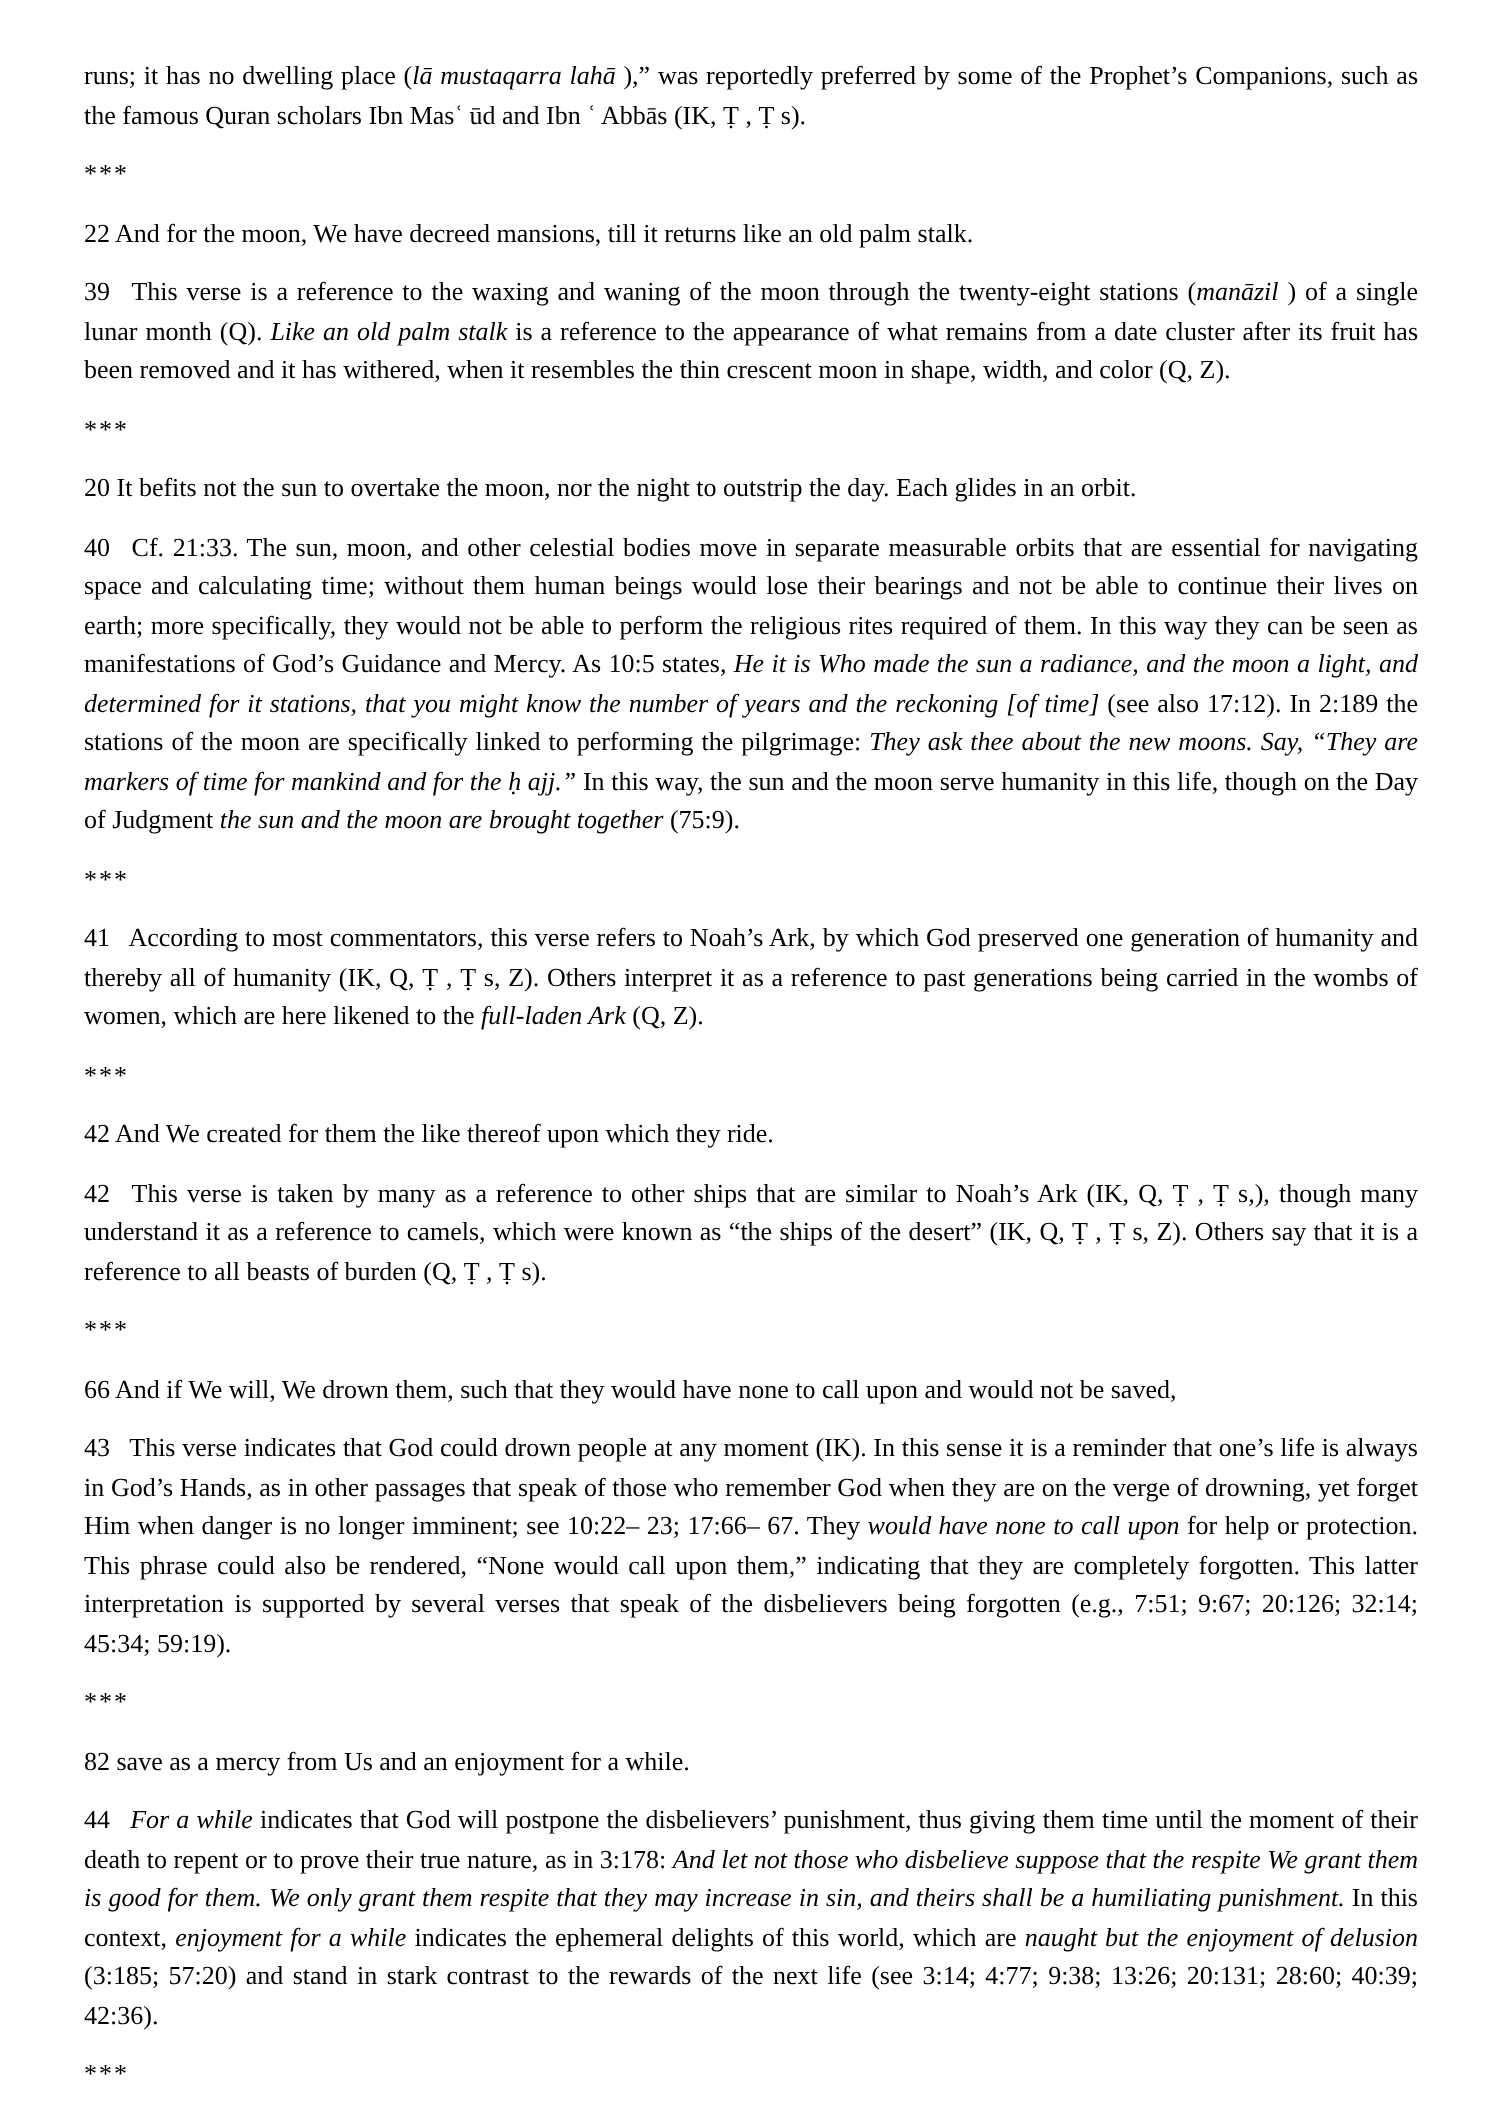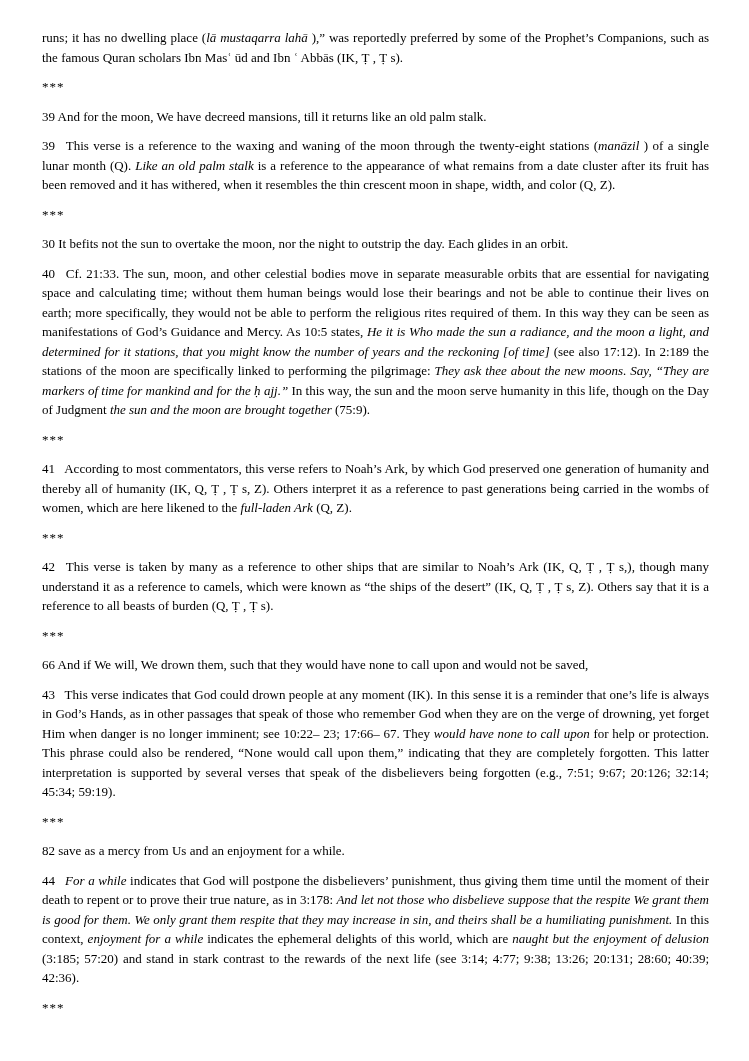--- a/index.html
+++ b/index.html
@@ -36,28 +36,29 @@
   em {
     font-style: italic;
   }
 </style>
 </head>
 <body>
 
 <main data-name="page-content">
     <p class="continuation" data-name="continuation-paragraph"><span data-name="text-run">runs; it has no dwelling place (</span><em data-name="italic-text-run">lā mustaqarra lahā</em><span data-name="text-run"> ),” was reportedly preferred by some of the Prophet’s Companions, such as the famous Quran scholars Ibn Masʿ ūd and Ibn ʿ Abbās (IK, Ṭ , Ṭ s).</span></p>
     <p class="separator" data-name="section-separator">***</p>
-    <p class="verse" data-name="verse-39"><span data-name="text-run">39 And for the moon, We have decreed mansions, till it returns like an old palm stalk.</span></p>
+    <p class="verse" data-name="verse-39"><span data-name="text-run">22 And for the moon, We have decreed mansions, till it returns like an old palm stalk.</span></p>
     <p class="commentary" data-name="commentary-39"><span data-name="text-run">39  This verse is a reference to the waxing and waning of the moon through the twenty-eight stations (</span><em data-name="italic-text-run">manāzil</em><span data-name="text-run"> ) of a single lunar month (Q). </span><em data-name="italic-text-run">Like an old palm stalk</em><span data-name="text-run"> is a reference to the appearance of what remains from a date cluster after its fruit has been removed and it has withered, when it resembles the thin crescent moon in shape, width, and color (Q, Z).</span></p>
     <p class="separator" data-name="section-separator">***</p>
-    <p class="verse" data-name="verse-40"><span data-name="text-run">30 It befits not the sun to overtake the moon, nor the night to outstrip the day. Each glides in an orbit.</span></p>
+    <p class="verse" data-name="verse-40"><span data-name="text-run">20 It befits not the sun to overtake the moon, nor the night to outstrip the day. Each glides in an orbit.</span></p>
     <p class="commentary" data-name="commentary-40"><span data-name="text-run">40  Cf. 21:33. The sun, moon, and other celestial bodies move in separate measurable orbits that are essential for navigating space and calculating time; without them human beings would lose their bearings and not be able to continue their lives on earth; more specifically, they would not be able to perform the religious rites required of them. In this way they can be seen as manifestations of God’s Guidance and Mercy. As 10:5 states, </span><em data-name="italic-text-run">He it is Who made the sun a radiance, and the moon a light, and determined for it stations, that you might know the number of years and the reckoning [of time]</em><span data-name="text-run"> (see also 17:12). In 2:189 the stations of the moon are specifically linked to performing the pilgrimage: </span><em data-name="italic-text-run">They ask thee about the new moons. Say, “They are markers of time for mankind and for the ḥ ajj.”</em><span data-name="text-run"> In this way, the sun and the moon serve humanity in this life, though on the Day of Judgment </span><em data-name="italic-text-run">the sun and the moon are brought together</em><span data-name="text-run"> (75:9).</span></p>
     <p class="separator" data-name="section-separator">***</p>
     <p class="commentary" data-name="commentary-41"><span data-name="text-run">41  According to most commentators, this verse refers to Noah’s Ark, by which God preserved one generation of humanity and thereby all of humanity (IK, Q, Ṭ , Ṭ s, Z). Others interpret it as a reference to past generations being carried in the wombs of women, which are here likened to the </span><em data-name="italic-text-run">full-laden Ark</em><span data-name="text-run"> (Q, Z).</span></p>
     <p class="separator" data-name="section-separator">***</p>
+    <p class="verse" data-name="verse-42"><span data-name="text-run">42 And We created for them the like thereof upon which they ride.</span></p>
     <p class="commentary" data-name="commentary-42"><span data-name="text-run">42  This verse is taken by many as a reference to other ships that are similar to Noah’s Ark (IK, Q, Ṭ , Ṭ s,), though many understand it as a reference to camels, which were known as “the ships of the desert” (IK, Q, Ṭ , Ṭ s, Z). Others say that it is a reference to all beasts of burden (Q, Ṭ , Ṭ s).</span></p>
     <p class="separator" data-name="section-separator">***</p>
     <p class="verse" data-name="verse-43"><span data-name="text-run">66 And if We will, We drown them, such that they would have none to call upon and would not be saved,</span></p>
     <p class="commentary" data-name="commentary-43"><span data-name="text-run">43  This verse indicates that God could drown people at any moment (IK). In this sense it is a reminder that one’s life is always in God’s Hands, as in other passages that speak of those who remember God when they are on the verge of drowning, yet forget Him when danger is no longer imminent; see 10:22– 23; 17:66– 67. They </span><em data-name="italic-text-run">would have none to call upon</em><span data-name="text-run"> for help or protection. This phrase could also be rendered, “None would call upon them,” indicating that they are completely forgotten. This latter interpretation is supported by several verses that speak of the disbelievers being forgotten (e.g., 7:51; 9:67; 20:126; 32:14; 45:34; 59:19).</span></p>
     <p class="separator" data-name="section-separator">***</p>
     <p class="verse" data-name="verse-44"><span data-name="text-run">82 save as a mercy from Us and an enjoyment for a while.</span></p>
     <p class="commentary" data-name="commentary-44"><span data-name="text-run">44  </span><em data-name="italic-text-run">For a while</em><span data-name="text-run"> indicates that God will postpone the disbelievers’ punishment, thus giving them time until the moment of their death to repent or to prove their true nature, as in 3:178: </span><em data-name="italic-text-run">And let not those who disbelieve suppose that the respite We grant them is good for them. We only grant them respite that they may increase in sin, and theirs shall be a humiliating punishment.</em><span data-name="text-run"> In this context, </span><em data-name="italic-text-run">enjoyment for a while</em><span data-name="text-run"> indicates the ephemeral delights of this world, which are </span><em data-name="italic-text-run">naught but the enjoyment of delusion</em><span data-name="text-run"> (3:185; 57:20) and stand in stark contrast to the rewards of the next life (see 3:14; 4:77; 9:38; 13:26; 20:131; 28:60; 40:39; 42:36).</span></p>
     <p class="separator" data-name="section-separator">***</p>
   </main>
 

